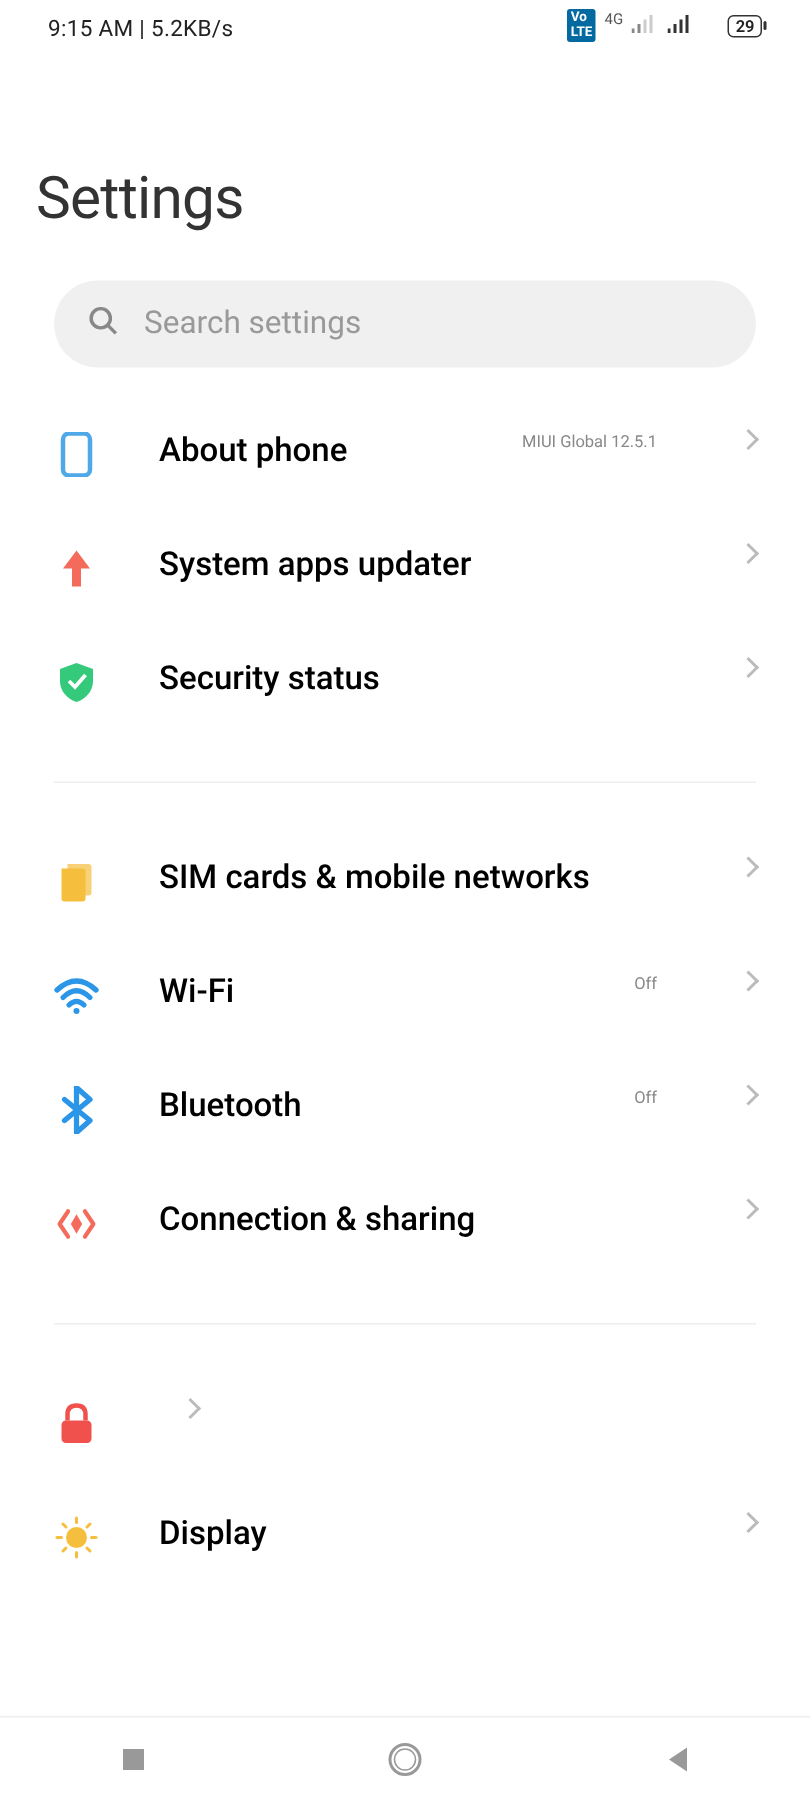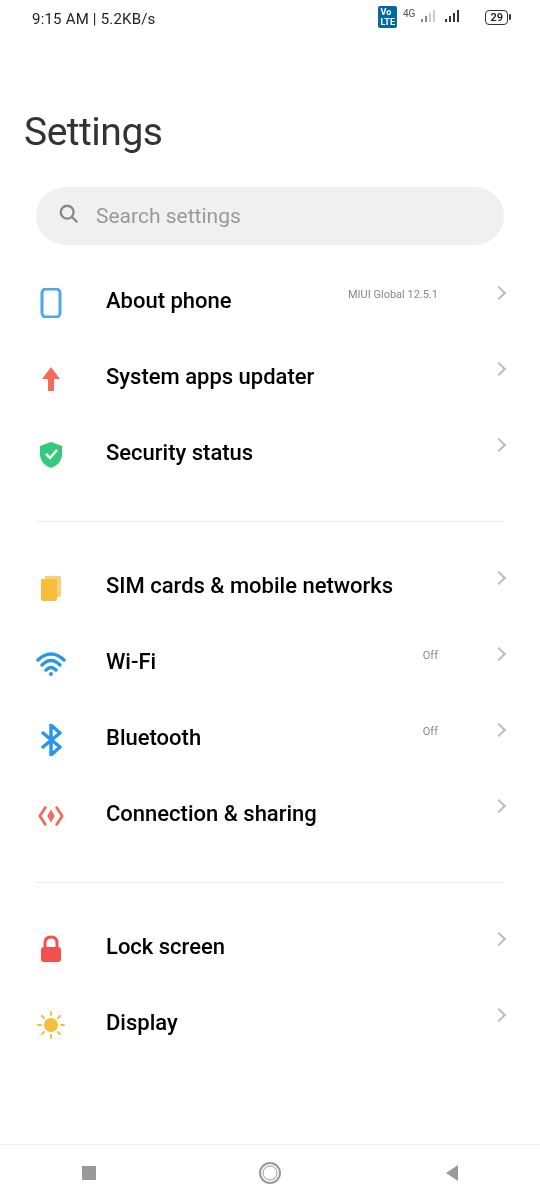--- a/index.html
+++ b/index.html
@@ -234,21 +234,20 @@
 
   <div class="divider"></div>
 
   <div class="list-item">
     <span class="icon-box">
       <svg width="26" height="28" viewBox="0 0 26 28">
           <rect x="3" y="12" width="20" height="15" rx="3" fill="#F0514C"></rect>
           <path d="M7 12 L7 8 Q7 2 13 2 Q19 2 19 8 L19 12" stroke="#F0514C" stroke-width="3" fill="none"></path>
         </svg>
     </span>
-    <span class="item-label">Lock screen</span>
     <span class="chevron"></span>
   </div>
 
   <div class="list-item">
     <span class="icon-box">
       <svg width="30" height="30" viewBox="0 0 30 30">
           <circle cx="15" cy="15" r="7" fill="#F5BE3D"></circle>
           <g stroke="#F5BE3D" stroke-width="2" stroke-linecap="round">
             <line x1="15" y1="2" x2="15" y2="5"></line>
             <line x1="15" y1="25" x2="15" y2="28"></line>

